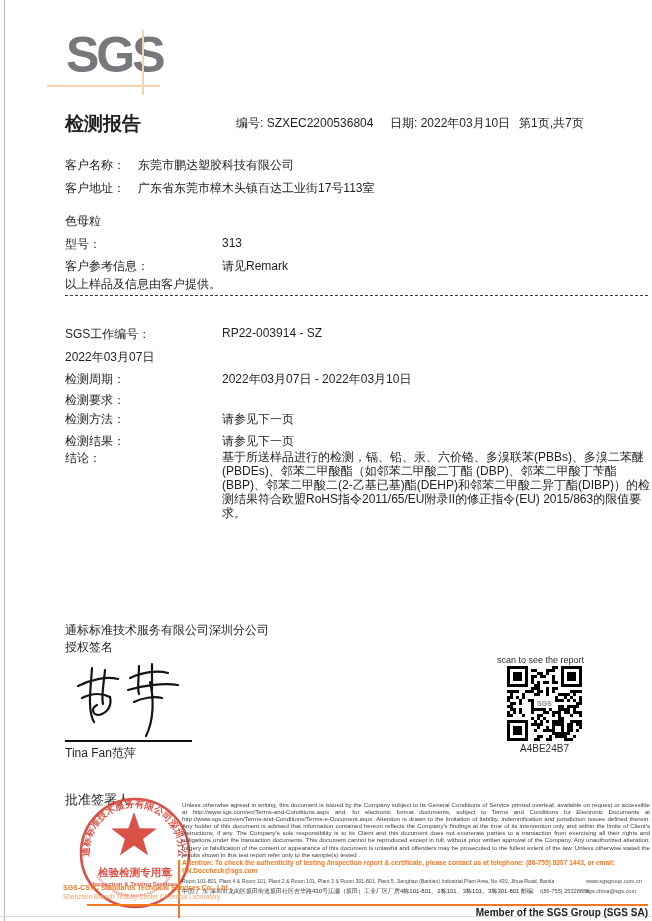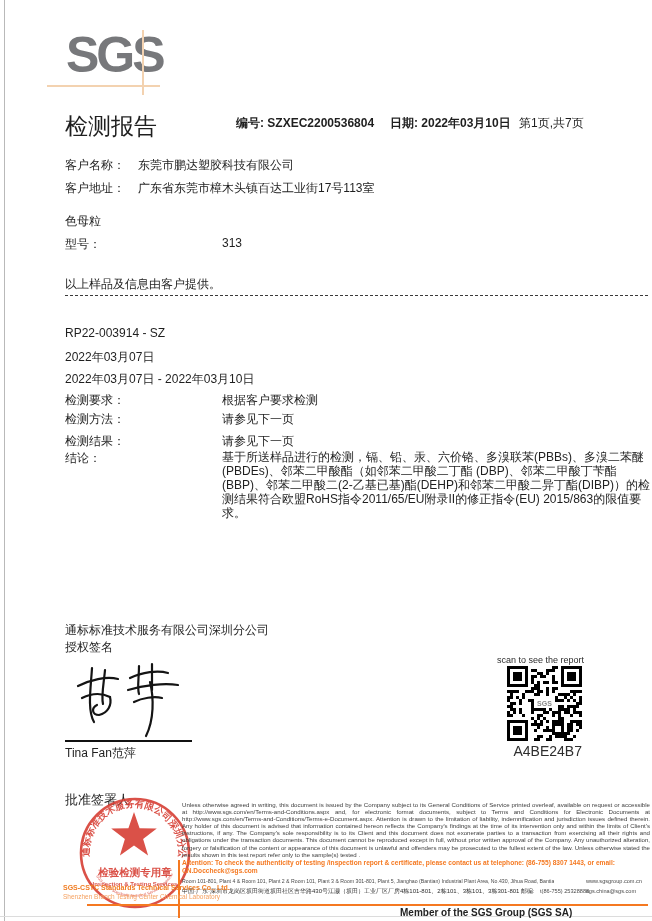--- a/index.html
+++ b/index.html
@@ -9,22 +9,22 @@
   .abs{position:absolute}
   .edge-l{left:4px;top:0;width:1px;height:921px;background:#b9b9b9}
   .edge-b{left:0;top:916px;width:652px;height:1px;background:#dcdcdc}
 
   
   .logo-text{left:66px;top:30px;font-size:50px;line-height:1;font-weight:700;letter-spacing:-3px;color:#77787b}
   .logo-hline{left:47px;top:85px;width:113px;height:2px;background:#f3d2b0}
   .logo-vline{left:142px;top:30px;width:2px;height:65px;background:#f3d2b0}
 
   
-  .doc-title{left:65px;top:111px;font-size:23px;font-weight:400}
-  .hdr{font-size:12px;font-weight:700;top:115px}
+  .doc-title{left:65px;top:111px;font-size:19px;font-weight:700}
+  .hdr{font-size:12px;font-weight:400;top:115px}
   .hdr-no{left:236px}
   .hdr-date{left:390px}
   .hdr-page{left:519px;font-weight:400}
 
   
   .fieldrow{position:absolute;left:65px;right:6px;display:flex;font-size:12px}
   .flabel{flex:0 0 auto}
   .w1{width:73px}
   .w2{width:157px}
   .fvalue{flex:1 1 auto}
@@ -37,36 +37,36 @@
   .sig-company{left:65px;top:622px;font-size:12px}
   .sig-auth{left:65px;top:639px;font-size:12px}
   .sig-svg{left:70px;top:658px}
   .sig-line{left:65px;top:740px;width:127px;height:2px;background:#111}
   .sig-name{left:65px;top:745px;font-size:12px}
   .sig-role{left:65px;top:791px;font-size:13px}
 
   
   .qr-caption{left:497px;top:655px;font-size:9px;color:#2e2e2e}
   .qr-box{left:507px;top:666px;width:75px;height:75px}
-  .qr-code-text{left:507px;top:743px;width:75px;text-align:right;font-size:14px;color:#2e2e2e}
+  .qr-code-text{left:507px;top:743px;width:75px;text-align:center;font-size:10px;color:#2e2e2e}
 
   
   .stamp{left:70px;top:796px;opacity:.88}
   .stamp-sub1{left:63px;top:884px;font-size:7px;font-weight:700;color:#f07c21;white-space:nowrap;z-index:3}
   .stamp-sub2{left:63px;top:893px;font-size:6.5px;color:#f5a05f;white-space:nowrap;z-index:3}
   .disclaimer{left:182px;top:801px;width:468px;font-size:6.1px;line-height:7.1px;text-align:justify;color:#3d3d3d}
   .attention{left:182px;top:859px;width:468px;font-size:6.6px;line-height:8px;font-weight:700;color:#f57921}
   .addr-en{left:182px;top:878px;width:372px;font-size:5.2px;color:#4a4a4a;white-space:nowrap;overflow:hidden}
   .addr-cn{left:182px;top:887px;width:352px;font-size:6px;color:#2e2e2e;white-space:nowrap;overflow:hidden}
   .f-web{left:586px;top:878px;font-size:5.6px;color:#4a4a4a}
   .f-phone{left:540px;top:888px;font-size:5.6px;color:#4a4a4a}
   .f-email{left:586px;top:888px;font-size:5.6px;color:#4a4a4a}
   .orange-v{left:178px;top:860px;width:2px;height:58px;background:#f57921}
   .orange-h{left:87px;top:904px;width:561px;height:2px;background:#f57921}
-  .member{left:400px;top:907px;width:248px;text-align:left;font-size:10px;font-weight:700;color:#222}
+  .member{left:400px;top:907px;width:248px;text-align:right;font-size:10px;font-weight:700;color:#222}
 </style>
 </head>
 <body>
 
 <div class="page">
   <div class="abs edge-l"></div>
   <div class="abs edge-b"></div>
 
   <div class="abs logo-text">SGS</div>
   <div class="abs logo-hline"></div>
@@ -85,35 +85,40 @@
     <span class="flabel w1">客户地址：</span>
     <span class="fvalue">广东省东莞市樟木头镇百达工业街17号113室</span>
   </div>
   <div class="fieldrow" style="top:213px">
     <span class="fvalue">色母粒</span>
   </div>
   <div class="fieldrow" style="top:236px">
     <span class="flabel w2">型号：</span>
     <span class="fvalue">313</span>
   </div>
+  <div class="fieldrow" style="top:258px">
+    <span class="flabel w2">客户参考信息：</span>
+    <span class="fvalue">请见Remark</span>
+  </div>
   <div class="abs note" style="top:276px">以上样品及信息由客户提供。</div>
   <div class="abs dashsep"></div>
 
   <div class="fieldrow" style="top:326px">
+    <span class="flabel w2">SGS工作编号：</span>
     <span class="fvalue">RP22-003914 - SZ</span>
   </div>
   <div class="fieldrow" style="top:349px">
     <span class="fvalue">2022年03月07日</span>
   </div>
   <div class="fieldrow" style="top:371px">
+    <span class="flabel w2">检测周期：</span>
     <span class="fvalue">2022年03月07日 - 2022年03月10日</span>
   </div>
   <div class="fieldrow" style="top:392px">
     <span class="flabel w2">检测要求：</span>
-    <span class="fvalue">根据客户要求检测</span>
   </div>
   <div class="fieldrow" style="top:411px">
     <span class="flabel w2">检测方法：</span>
     <span class="fvalue">请参见下一页</span>
   </div>
   <div class="fieldrow" style="top:433px">
     <span class="flabel w2">检测结果：</span>
     <span class="fvalue">请参见下一页</span>
   </div>
   <div class="fieldrow conclusion" style="top:450px">

